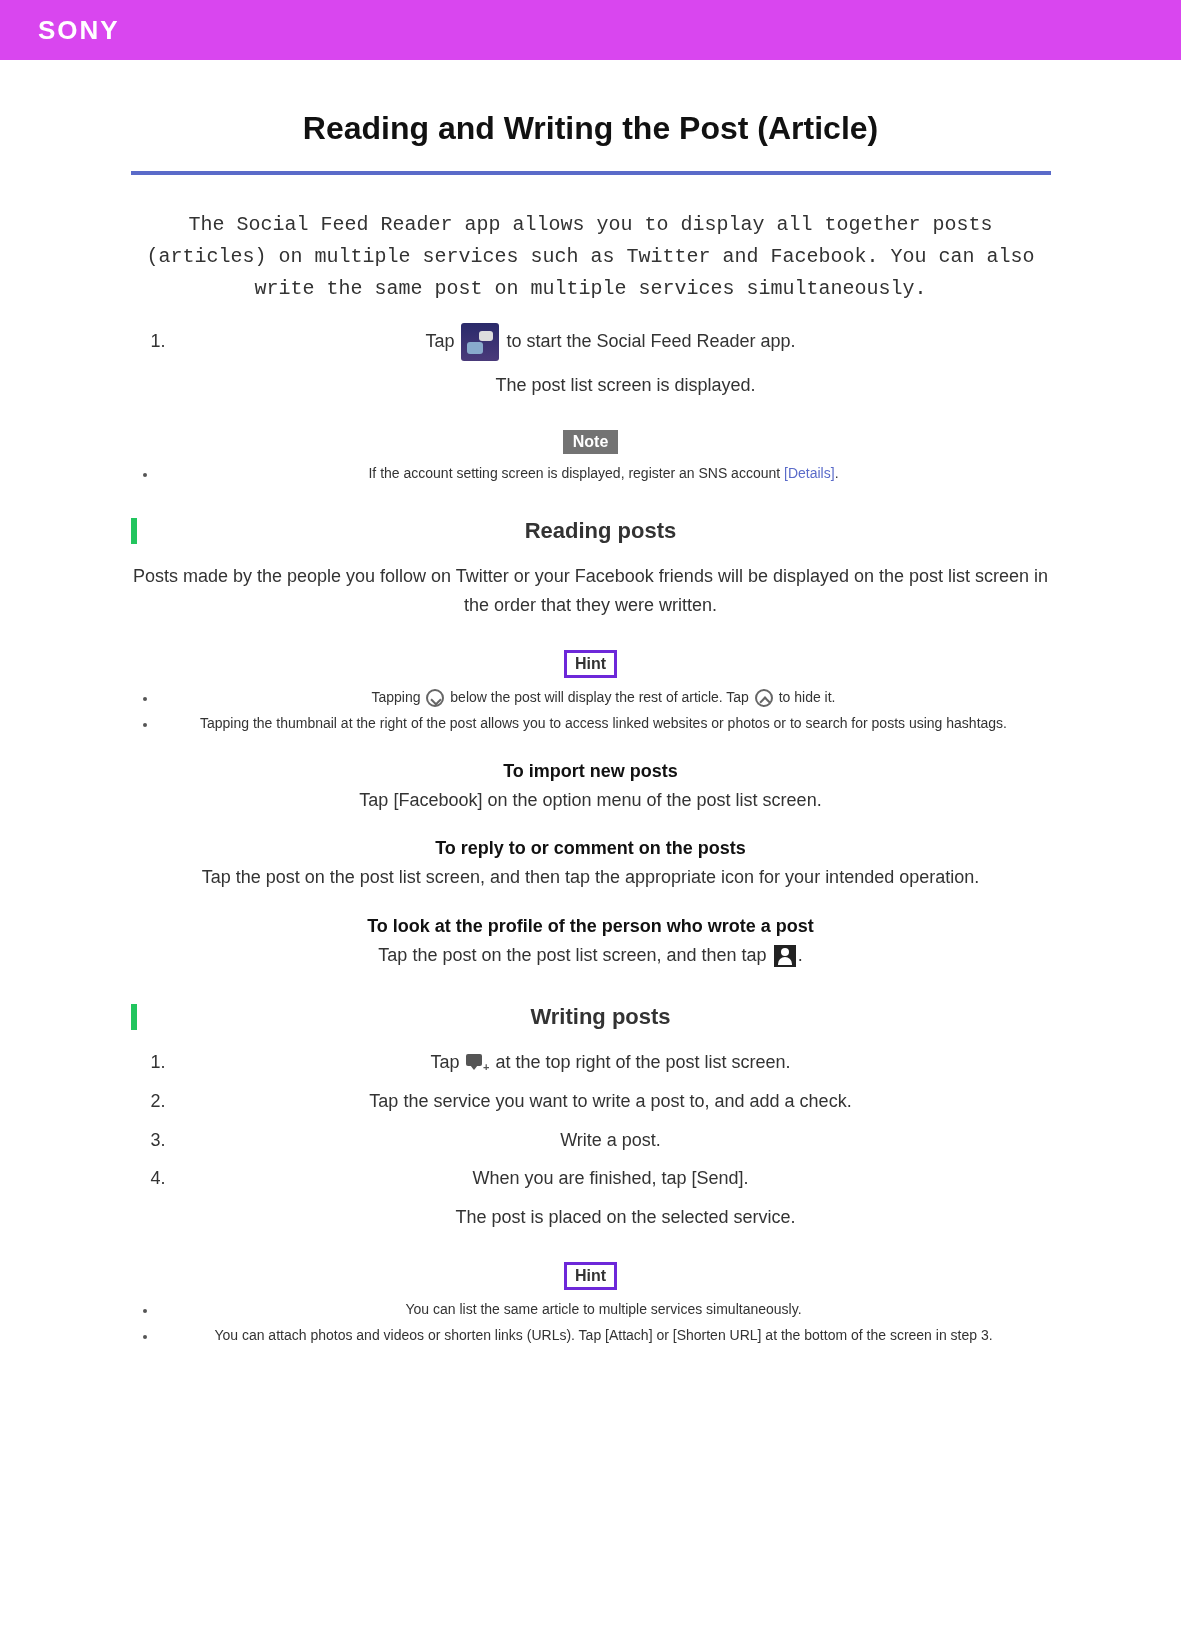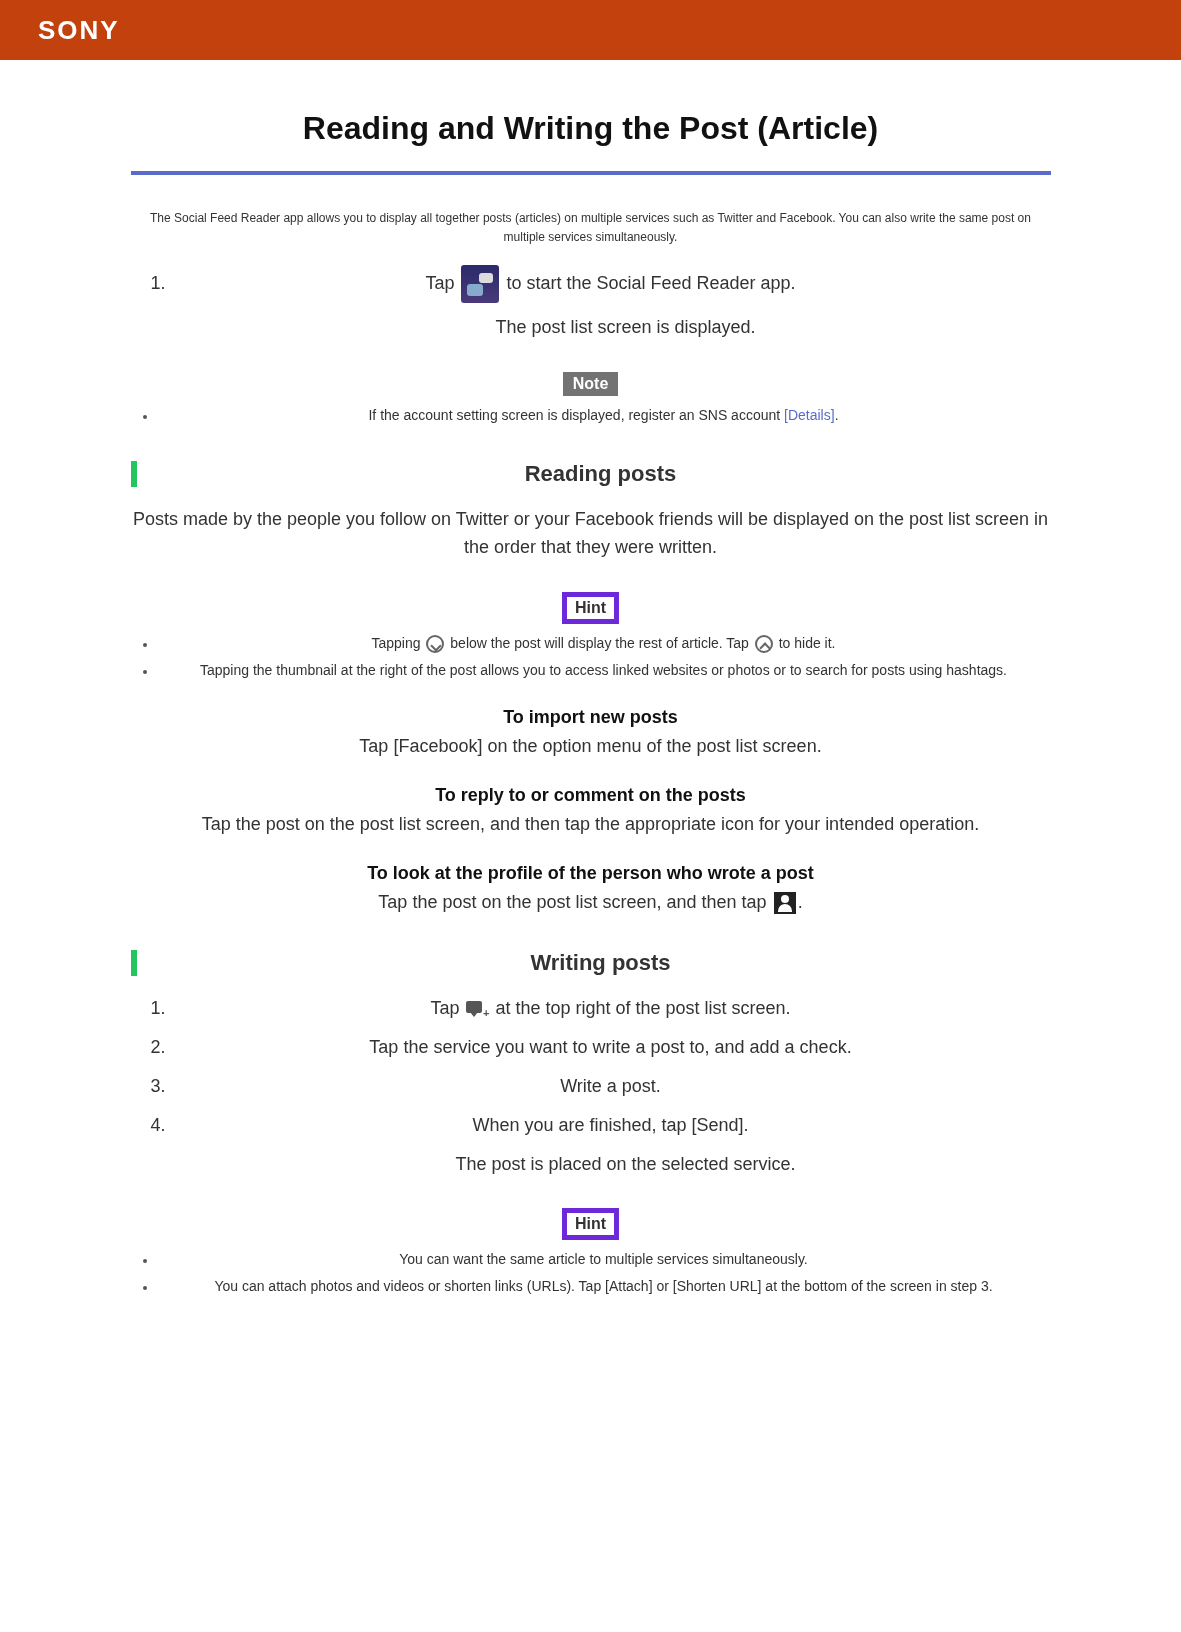--- a/index.html
+++ b/index.html
@@ -1,27 +1,27 @@
 <!DOCTYPE html>
 <html><head>
 <meta charset="utf-8">
 <style>
   * { box-sizing: border-box; }
   html, body { margin: 0; padding: 0; font-family: Arial, Helvetica, sans-serif; color: #333; }
-  .header-bar { background: #c2410c; height: 60px; display: flex; align-items: center; padding-left: 38px; }
+  .header-bar { background: #d946ef; height: 60px; display: flex; align-items: center; padding-left: 38px; }
   .sony-logo { color: #fff; font-family: Arial, sans-serif; font-weight: 900; font-size: 26px; letter-spacing: 2px; font-stretch: expanded; }
   .container { width: 920px; margin: 0 auto; padding: 50px 0 40px 0; text-align: center; }
   h1 { font-size: 32px; font-weight: bold; color: #111; margin: 0 0 24px 0; }
   .title-rule { border: none; border-top: 4px solid #5a6bc9; margin: 0 0 34px 0; }
-  p.intro { font-size: 12px; line-height: 1.6; color: #333; margin: 0 0 18px 0; }
+  p.intro { font-size: 20px; line-height: 1.6; color: #333; margin: 0 0 18px 0; font-family: Liberation Mono, monospace; }
   ol.steps { margin: 0 0 30px 0; padding-left: 40px; }
   ol.steps > li { font-size: 18px; line-height: 1.6; margin-bottom: 10px; }
   ol.steps > li .sub { margin-top: 10px; margin-left: 30px; }
   .note-label { display: inline-block; background: #737373; color: #fff; font-weight: bold; font-size: 16px; padding: 3px 10px; margin-bottom: 8px; }
-  .hint-label { display: inline-block; border: 5px solid #6d28d9; color: #333; font-weight: bold; font-size: 16px; padding: 2px 8px; margin-bottom: 8px; }
+  .hint-label { display: inline-block; border: 3px solid #6d28d9; color: #333; font-weight: bold; font-size: 16px; padding: 2px 8px; margin-bottom: 8px; }
   ul.bullets { margin: 0 0 26px 0; padding-left: 26px; list-style-type: disc; }
   ul.bullets li { font-size: 14px; line-height: 1.6; margin-bottom: 4px; }
   ul.bullets li::marker { font-size: 12px; color: #555; }
   a.details-link { color: #5a6bc9; text-decoration: none; }
   .section-heading { border-left: 6px solid #22c55e; padding-left: 14px; font-size: 22px; font-weight: bold; color: #333; margin: 34px 0 18px 0; }
   .section-para { font-size: 18px; line-height: 1.6; margin: 0 0 30px 0; }
   .sub-heading { font-size: 18px; font-weight: bold; color: #111; margin: 0 0 4px 0; }
   .sub-para { font-size: 18px; line-height: 1.6; margin: 0 0 24px 0; }
   .icon-app { display: inline-block; width: 38px; height: 38px; vertical-align: middle; background: linear-gradient(#2a2a6a, #4a3a7a); border-radius: 3px; position: relative; margin: 0 2px; }
   .icon-app::before { content: ""; position: absolute; width: 14px; height: 10px; background: #ddd; border-radius: 3px; top: 8px; right: 6px; }
@@ -96,17 +96,17 @@
     <li>Tap the service you want to write a post to, and add a check.</li>
     <li>Write a post.</li>
     <li>
       <span>When you are finished, tap [Send].</span>
       <div class="sub">The post is placed on the selected service.</div>
     </li>
   </ol>
 
   <div class="hint-label">Hint</div>
   <ul class="bullets">
-    <li>You can want the same article to multiple services simultaneously.</li>
+    <li>You can list the same article to multiple services simultaneously.</li>
     <li>You can attach photos and videos or shorten links (URLs). Tap [Attach] or [Shorten URL] at the bottom of the screen in step 3.</li>
   </ul>
 
 </div>
 
 </body></html>

